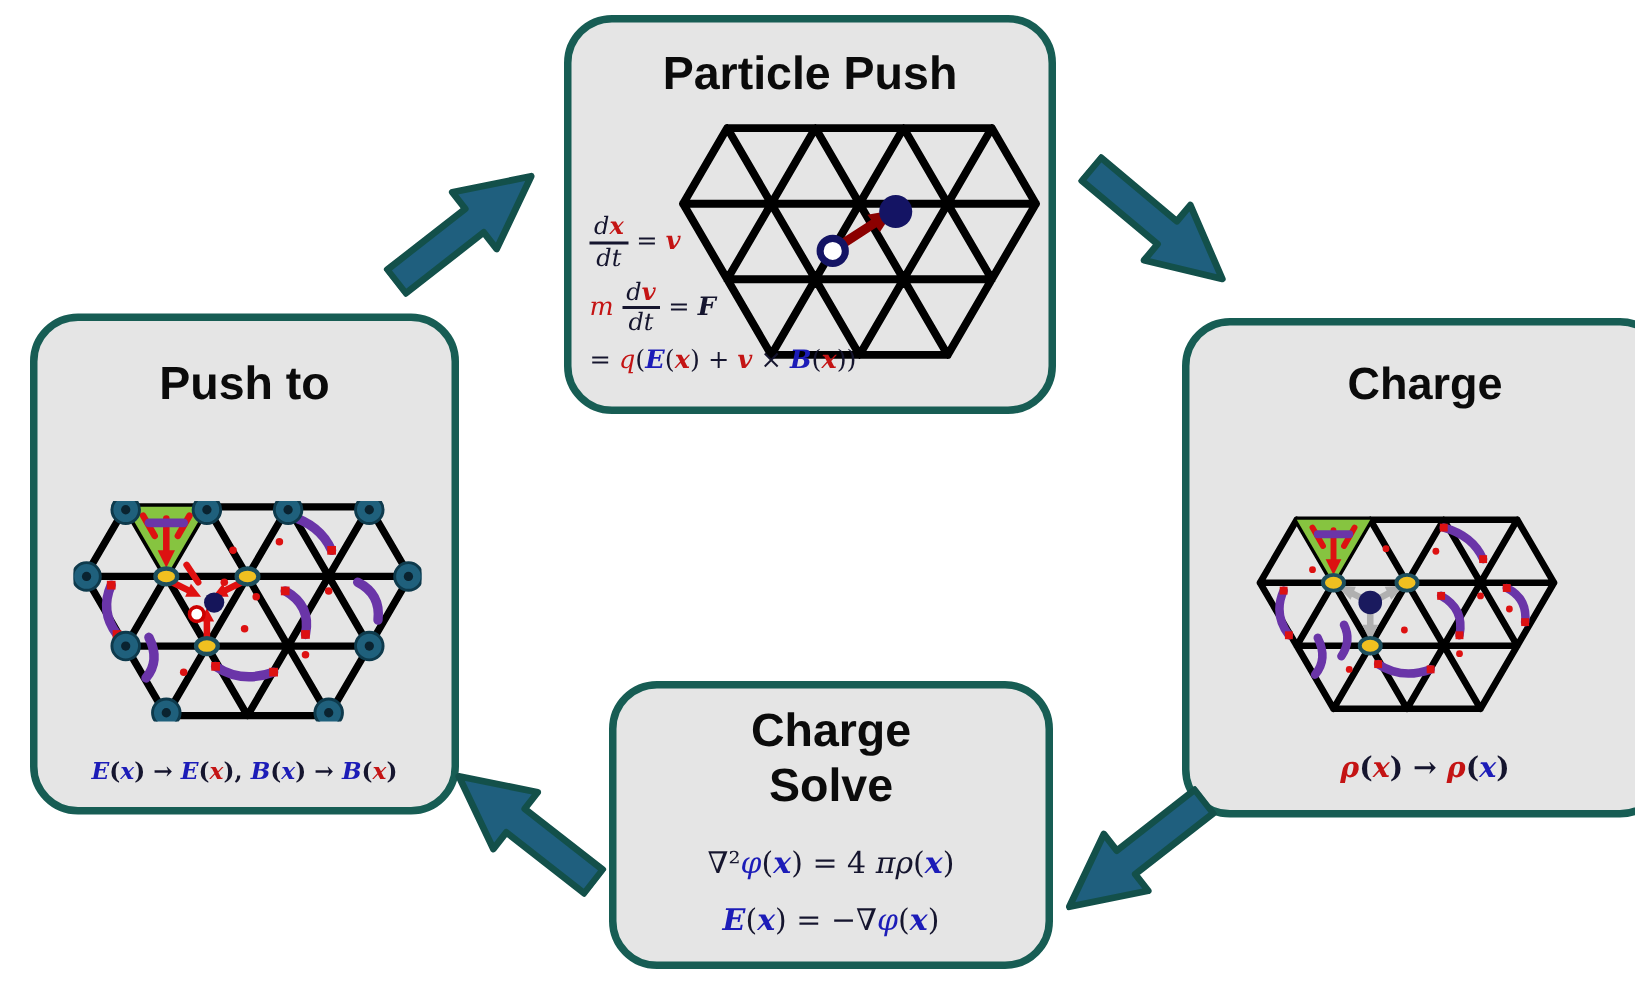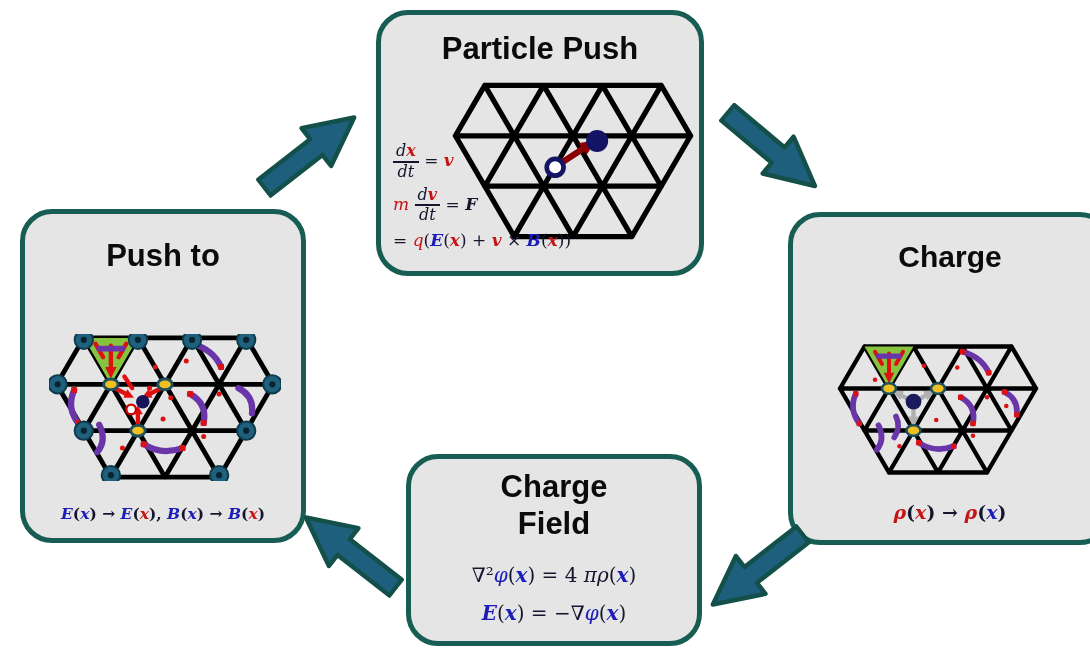--- a/index.html
+++ b/index.html
@@ -118,21 +118,21 @@
         <ellipse cx="92" cy="100" rx="8" ry="6" fill="#f0c020" stroke="#1d4f5e" stroke-width="3"></ellipse>
       </g>
     </svg>
 
     <div class="eq-center math" style="top:284px;font-size:19px;font-weight:bold;"><span style="color: rgb(196, 20, 20); font-style: italic;">ρ</span><span style="color: rgb(21, 21, 46);">(</span><span style="color: rgb(196, 20, 20); font-weight: bold; font-style: italic;">x</span><span style="color: rgb(21, 21, 46);">)</span><span style="color: rgb(21, 21, 46);"> → </span><span style="color: rgb(196, 20, 20); font-style: italic;">ρ</span><span style="color: rgb(21, 21, 46);">(</span><span style="color: rgb(28, 28, 184); font-weight: bold; font-style: italic;">x</span><span style="color: rgb(21, 21, 46);">)</span></div>
   </div>
 
   <div class="pic-box" style="left:406px;top:454px;width:296px;height:192px;">
     <div class="box-title" style="font-size:31px;padding-top:10px;">
       <div>Charge</div>
-      <div>Field</div>
+      <div>Solve</div>
     </div>
     <div class="eq-center math" style="top:104px;font-size:20px;"><span style="color: rgb(21, 21, 46);">∇²</span><span style="color: rgb(28, 28, 184); font-style: italic;">φ</span><span style="color: rgb(21, 21, 46);">(</span><span style="color: rgb(28, 28, 184); font-weight: bold; font-style: italic;">x</span><span style="color: rgb(21, 21, 46);">)</span><span style="color: rgb(21, 21, 46);"> = 4 </span><span style="color: rgb(21, 21, 46); font-style: italic;">π</span><span style="color: rgb(21, 21, 46); font-style: italic;">ρ</span><span style="color: rgb(21, 21, 46);">(</span><span style="color: rgb(28, 28, 184); font-weight: bold; font-style: italic;">x</span><span style="color: rgb(21, 21, 46);">)</span></div>
     <div class="eq-center math" style="top:142px;font-size:20px;"><span style="color: rgb(28, 28, 184); font-weight: bold; font-style: italic;">E</span><span style="color: rgb(21, 21, 46);">(</span><span style="color: rgb(28, 28, 184); font-weight: bold; font-style: italic;">x</span><span style="color: rgb(21, 21, 46);">)</span><span style="color: rgb(21, 21, 46);"> = −∇</span><span style="color: rgb(28, 28, 184); font-style: italic;">φ</span><span style="color: rgb(21, 21, 46);">(</span><span style="color: rgb(28, 28, 184); font-weight: bold; font-style: italic;">x</span><span style="color: rgb(21, 21, 46);">)</span></div>
   </div>
 
   <div class="pic-box" style="left:20px;top:209px;width:286px;height:334px;">
     <div class="box-title" style="font-size:31px;padding-top:24px;">
       <div>Push to</div>
     </div>
 

